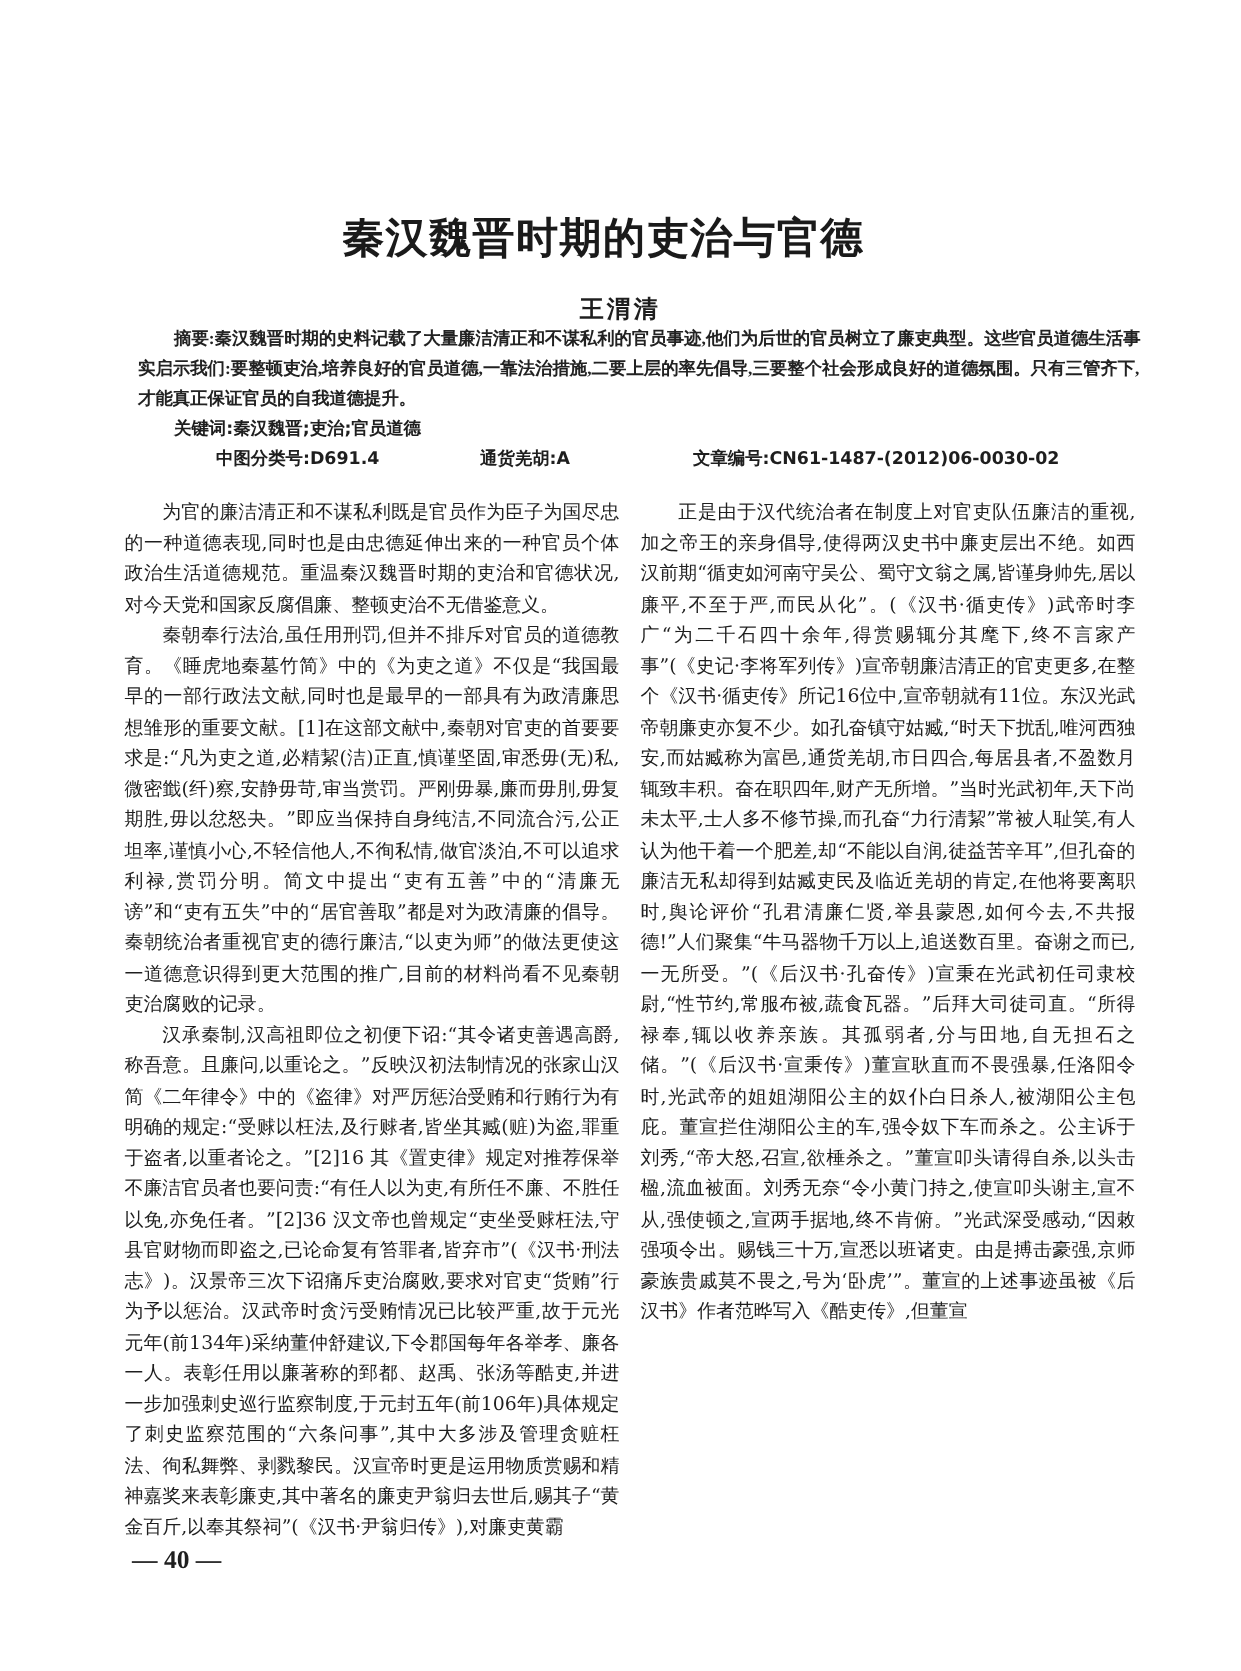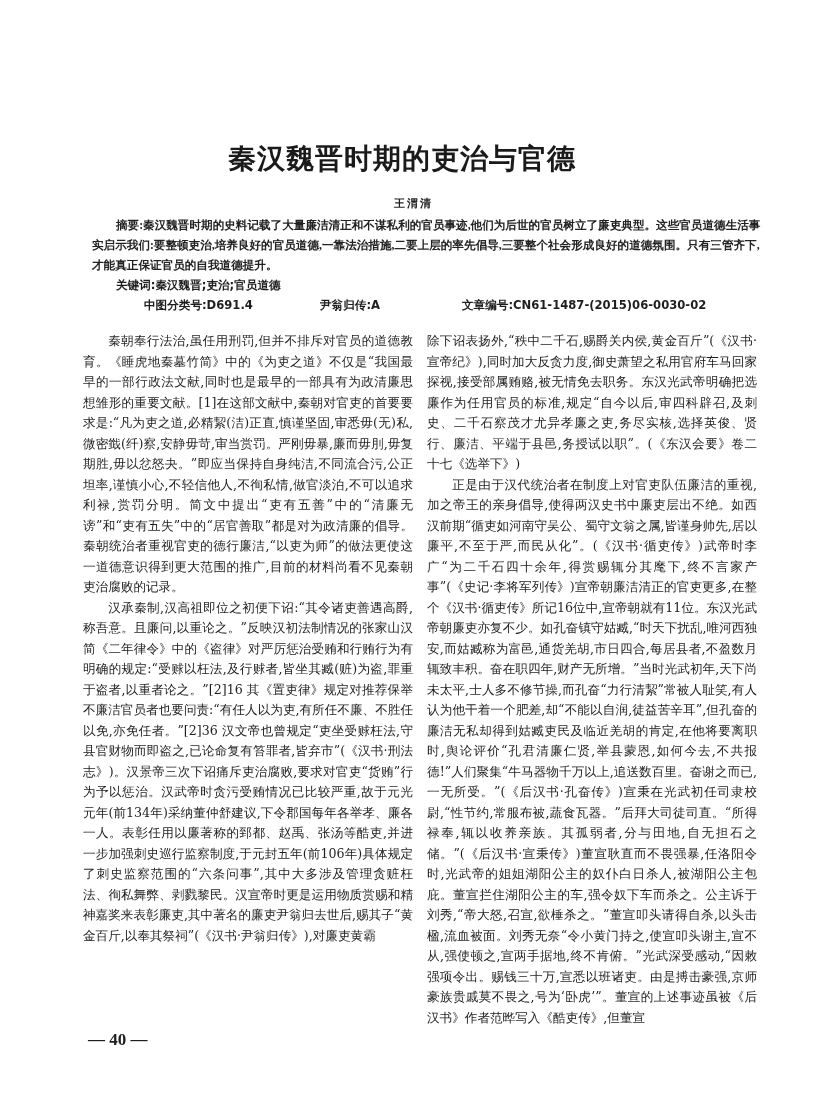--- a/index.html
+++ b/index.html
@@ -2,21 +2,21 @@
 <html><head>
 <meta charset="utf-8">
 <style>
   html, body { margin:0; padding:0; background:#ffffff; }
   body { width:827px; height:1114px; position:relative; overflow:hidden;
          font-family:"DejaVu Serif", "Liberation Serif", serif; color:#1e1e1e; }
   .title { position:absolute; top:140px; left:0; width:804px; text-align:center;
            font-size:28px; font-weight:bold; letter-spacing:1px; color:#1a1a1a;
            font-family:"DejaVu Sans", sans-serif; }
   .author { position:absolute; top:196px; left:0; width:827px; text-align:center;
-            font-size:11px; font-weight:bold; letter-spacing:2px; }
+            font-size:16px; font-weight:bold; letter-spacing:2px; }
   .abstract { position:absolute; top:216px; left:92px; width:674px;
               font-size:11.6px; line-height:20px; font-weight:bold; text-indent:24px;
               font-family:Liberation Serif, serif; color:#222; }
   .abstract .lbl { font-weight:bold; }
   .keywords { position:absolute; top:278px; left:116px; font-size:11.6px; font-weight:bold;
               font-family:"DejaVu Sans", sans-serif;text-align:center; }
   .meta { position:absolute; top:298px; left:116px; width:660px; font-size:11.6px; font-weight:bold;
           font-family:"DejaVu Sans", sans-serif; }
   .meta span { position:absolute; top:0; white-space:nowrap;margin-left:28px; }
   .col { position:absolute; top:331px; width:330px; font-size:12.6px; line-height:20.5px;
@@ -33,26 +33,26 @@
 
 <div class="title">秦汉魏晋时期的吏治与官德</div>
 <div class="author">王渭清</div>
 
 <div class="abstract"><span class="lbl">摘要:</span><span>秦汉魏晋时期的史料记载了大量廉洁清正和不谋私利的官员事迹,他们为后世的官员树立了廉吏典型。这些官员道德生活事实启示我们:要整顿吏治,培养良好的官员道德,一靠法治措施,二要上层的率先倡导,三要整个社会形成良好的道德氛围。只有三管齐下,才能真正保证官员的自我道德提升。</span></div>
 
 <div class="keywords">关键词:秦汉魏晋;吏治;官员道德</div>
 
 <div class="meta">
   <span style="left:0">中图分类号:D691.4</span>
-  <span style="left:176px">尹翁归传:A</span>
-  <span style="left:318px">文章编号:CN61-1487-(2015)06-0030-02</span>
+  <span style="left:176px">通货羌胡:A</span>
+  <span style="left:318px">文章编号:CN61-1487-(2012)06-0030-02</span>
 </div>
 
 <div class="col" id="col-left">
+    <p>为官的廉洁清正和不谋私利既是官员作为臣子为国尽忠的一种道德表现,同时也是由忠德延伸出来的一种官员个体政治生活道德规范。重温秦汉魏晋时期的吏治和官德状况,对今天党和国家反腐倡廉、整顿吏治不无借鉴意义。</p>
     <p>秦朝奉行法治,虽任用刑罚,但并不排斥对官员的道德教育。《睡虎地秦墓竹简》中的《为吏之道》不仅是“我国最早的一部行政法文献,同时也是最早的一部具有为政清廉思想雏形的重要文献。[1]在这部文献中,秦朝对官吏的首要要求是:“凡为吏之道,必精絜(洁)正直,慎谨坚固,审悉毋(无)私,微密韱(纤)察,安静毋苛,审当赏罚。严刚毋暴,廉而毋刖,毋复期胜,毋以忿怒夬。”即应当保持自身纯洁,不同流合污,公正坦率,谨慎小心,不轻信他人,不徇私情,做官淡泊,不可以追求利禄,赏罚分明。简文中提出“吏有五善”中的“清廉无谤”和“吏有五失”中的“居官善取”都是对为政清廉的倡导。秦朝统治者重视官吏的德行廉洁,“以吏为师”的做法更使这一道德意识得到更大范围的推广,目前的材料尚看不见秦朝吏治腐败的记录。</p>
     <p>汉承秦制,汉高祖即位之初便下诏:“其令诸吏善遇高爵,称吾意。且廉问,以重论之。”反映汉初法制情况的张家山汉简《二年律令》中的《盗律》对严厉惩治受贿和行贿行为有明确的规定:“受赇以枉法,及行赇者,皆坐其臧(赃)为盗,罪重于盗者,以重者论之。”[2]16 其《置吏律》规定对推荐保举不廉洁官员者也要问责:“有任人以为吏,有所任不廉、不胜任以免,亦免任者。”[2]36 汉文帝也曾规定“吏坐受赇枉法,守县官财物而即盗之,已论命复有笞罪者,皆弃市”(《汉书·刑法志》)。汉景帝三次下诏痛斥吏治腐败,要求对官吏“货贿”行为予以惩治。汉武帝时贪污受贿情况已比较严重,故于元光元年(前134年)采纳董仲舒建议,下令郡国每年各举孝、廉各一人。表彰任用以廉著称的郅都、赵禹、张汤等酷吏,并进一步加强刺史巡行监察制度,于元封五年(前106年)具体规定了刺史监察范围的“六条问事”,其中大多涉及管理贪赃枉法、徇私舞弊、剥戮黎民。汉宣帝时更是运用物质赏赐和精神嘉奖来表彰廉吏,其中著名的廉吏尹翁归去世后,赐其子“黄金百斤,以奉其祭祠”(《汉书·尹翁归传》),对廉吏黄霸</p>
   </div>
 <div class="col" id="col-right">
-    <p class="cont">除下诏表扬外,“秩中二千石,赐爵关内侯,黄金百斤”(《汉书·宣帝纪》),同时加大反贪力度,御史萧望之私用官府车马回家探视,接受部属贿赂,被无情免去职务。东汉光武帝明确把选廉作为任用官员的标准,规定“自今以后,审四科辟召,及刺史、二千石察茂才尤异孝廉之吏,务尽实核,选择英俊、贤行、廉洁、平端于县邑,务授试以职”。(《东汉会要》卷二十七《选举下》)</p>
     <p>正是由于汉代统治者在制度上对官吏队伍廉洁的重视,加之帝王的亲身倡导,使得两汉史书中廉吏层出不绝。如西汉前期“循吏如河南守吴公、蜀守文翁之属,皆谨身帅先,居以廉平,不至于严,而民从化”。(《汉书·循吏传》)武帝时李广“为二千石四十余年,得赏赐辄分其麾下,终不言家产事”(《史记·李将军列传》)宣帝朝廉洁清正的官吏更多,在整个《汉书·循吏传》所记16位中,宣帝朝就有11位。东汉光武帝朝廉吏亦复不少。如孔奋镇守姑臧,“时天下扰乱,唯河西独安,而姑臧称为富邑,通货羌胡,市日四合,每居县者,不盈数月辄致丰积。奋在职四年,财产无所增。”当时光武初年,天下尚未太平,士人多不修节操,而孔奋“力行清絜”常被人耻笑,有人认为他干着一个肥差,却“不能以自润,徒益苦辛耳”,但孔奋的廉洁无私却得到姑臧吏民及临近羌胡的肯定,在他将要离职时,舆论评价“孔君清廉仁贤,举县蒙恩,如何今去,不共报德!”人们聚集“牛马器物千万以上,追送数百里。奋谢之而已,一无所受。”(《后汉书·孔奋传》)宣秉在光武初任司隶校尉,“性节约,常服布被,蔬食瓦器。”后拜大司徒司直。“所得禄奉,辄以收养亲族。其孤弱者,分与田地,自无担石之储。”(《后汉书·宣秉传》)董宣耿直而不畏强暴,任洛阳令时,光武帝的姐姐湖阳公主的奴仆白日杀人,被湖阳公主包庇。董宣拦住湖阳公主的车,强令奴下车而杀之。公主诉于刘秀,“帝大怒,召宣,欲棰杀之。”董宣叩头请得自杀,以头击楹,流血被面。刘秀无奈“令小黄门持之,使宣叩头谢主,宣不从,强使顿之,宣两手据地,终不肯俯。”光武深受感动,“因敕强项令出。赐钱三十万,宣悉以班诸吏。由是搏击豪强,京师豪族贵戚莫不畏之,号为‘卧虎’”。董宣的上述事迹虽被《后汉书》作者范晔写入《酷吏传》,但董宣</p>
   </div>
 
 <div class="pageno">— 40 —</div>
 
 </body></html>

